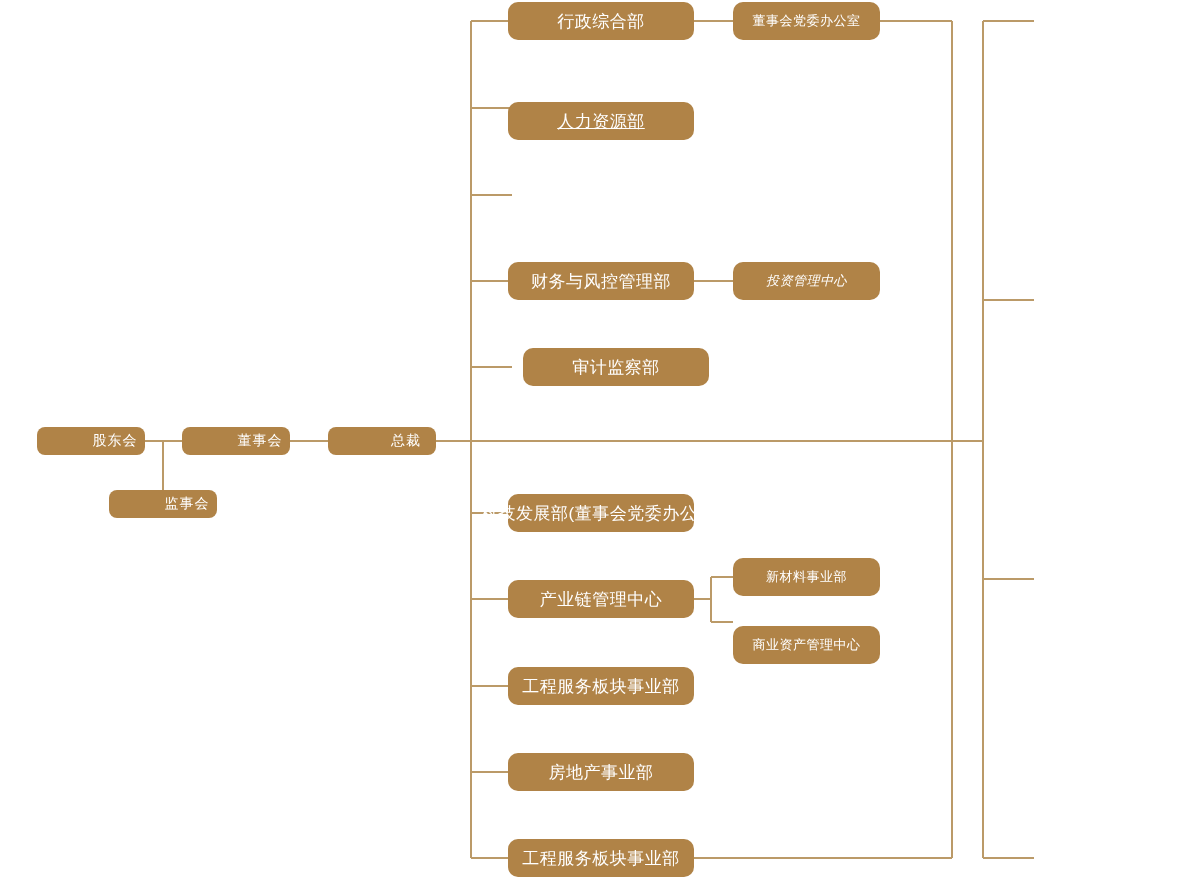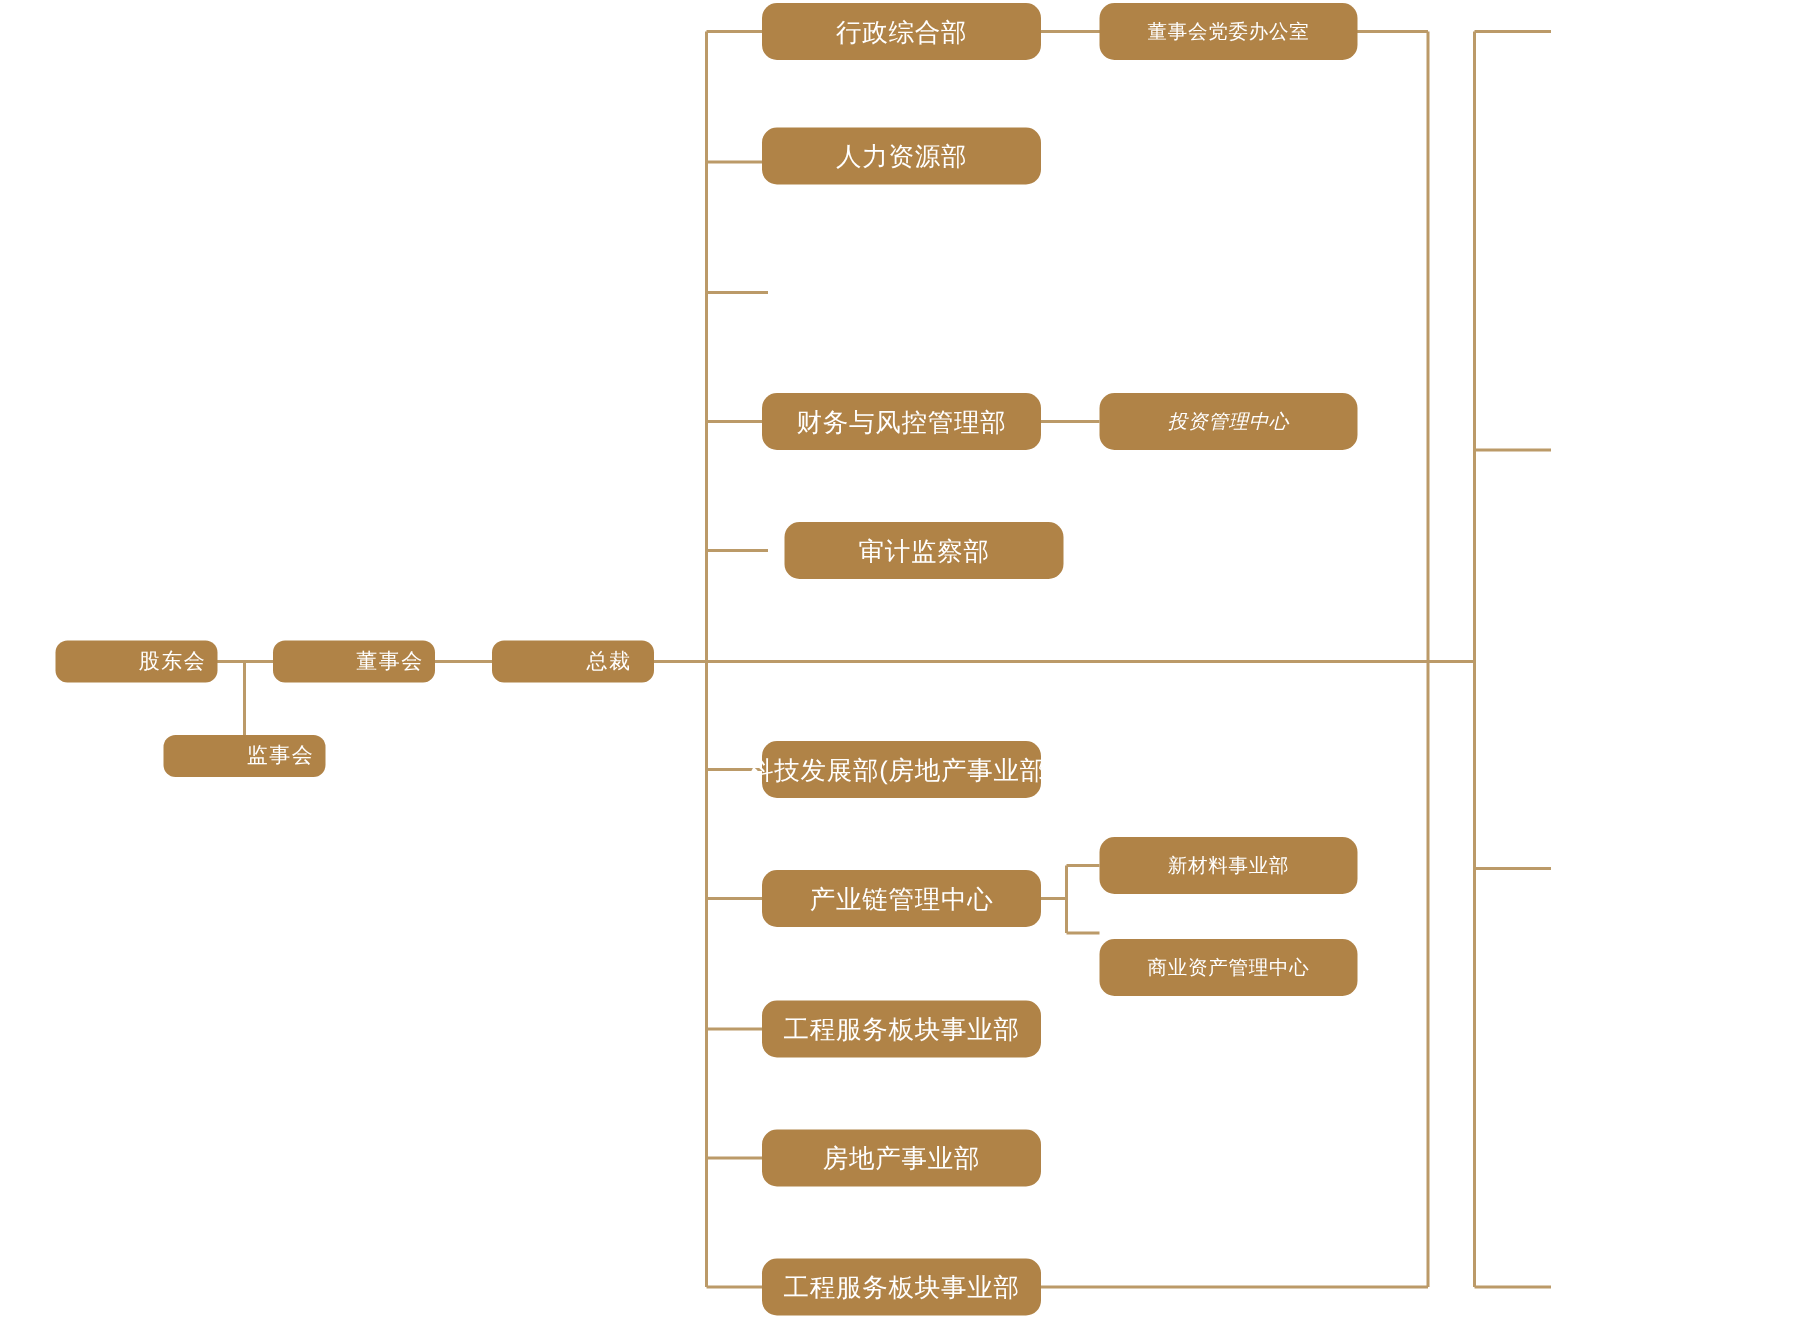--- a/index.html
+++ b/index.html
@@ -55,21 +55,21 @@
   .node.dept {
     left: 508px;
     width: 186px;
     height: 38px;
     border-radius: 10px;
     font-size: 17px;
     letter-spacing: 0.5px;
   }
   .node.sub {
     left: 733px;
-    width: 172px;
+    width: 147px;
     height: 38px;
     border-radius: 10px;
     font-size: 13px;
     letter-spacing: 0.5px;
   }
 </style>
 </head>
 <body>
 
 <div class="canvas">
@@ -115,24 +115,24 @@
       <path d="M983 858 H1034"></path>
     </g>
   </svg>
 
   <div class="node small" style="left:37px; top:427px;">股东会</div>
   <div class="node small" style="left:182px; top:427px;">董事会</div>
   <div class="node small" style="left:328px; top:427px;">总裁</div>
   <div class="node small" style="left:109px; top:490px;">监事会</div>
 
   <div class="node dept" style="top:2px;">行政综合部</div>
-  <div class="node dept" style="top:85px;">人力资源部</div>
+  <div class="node dept" style="top:102px;text-decoration:underline;">人力资源部</div>
   <div class="node dept" style="top:262px;">财务与风控管理部</div>
   <div class="node dept" style="top:348px;margin-left:15px;">审计监察部</div>
-  <div class="node dept" style="top:494px;">科技发展部(房地产事业部)</div>
+  <div class="node dept" style="top:494px;">科技发展部(董事会党委办公室)</div>
   <div class="node dept" style="top:580px;">产业链管理中心</div>
   <div class="node dept" style="top:667px;">工程服务板块事业部</div>
   <div class="node dept" style="top:753px;">房地产事业部</div>
   <div class="node dept" style="top:839px;">工程服务板块事业部</div>
 
   <div class="node sub" style="top:2px;">董事会党委办公室</div>
   <div class="node sub" style="top:262px;font-style:italic;">投资管理中心</div>
   <div class="node sub" style="top:558px;">新材料事业部</div>
   <div class="node sub" style="top:626px;">商业资产管理中心</div>
 

